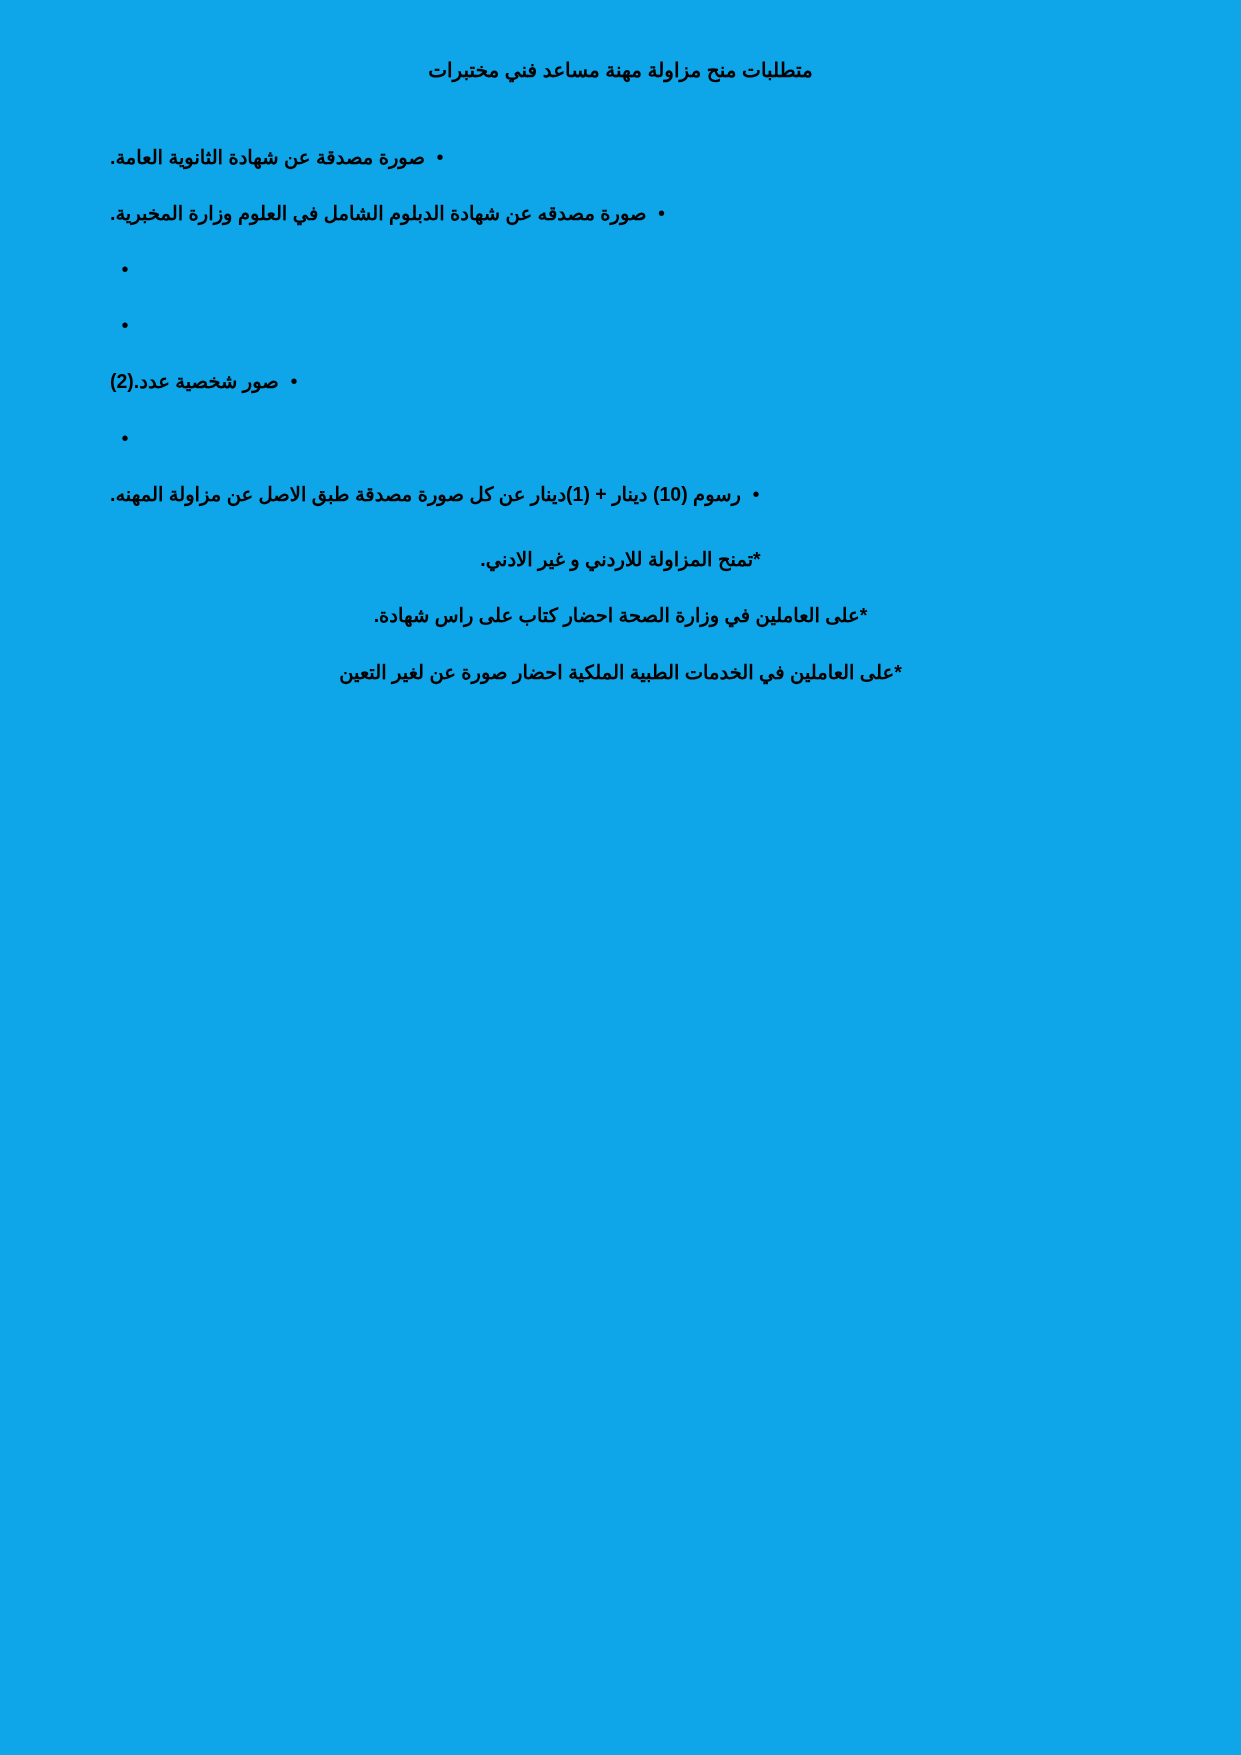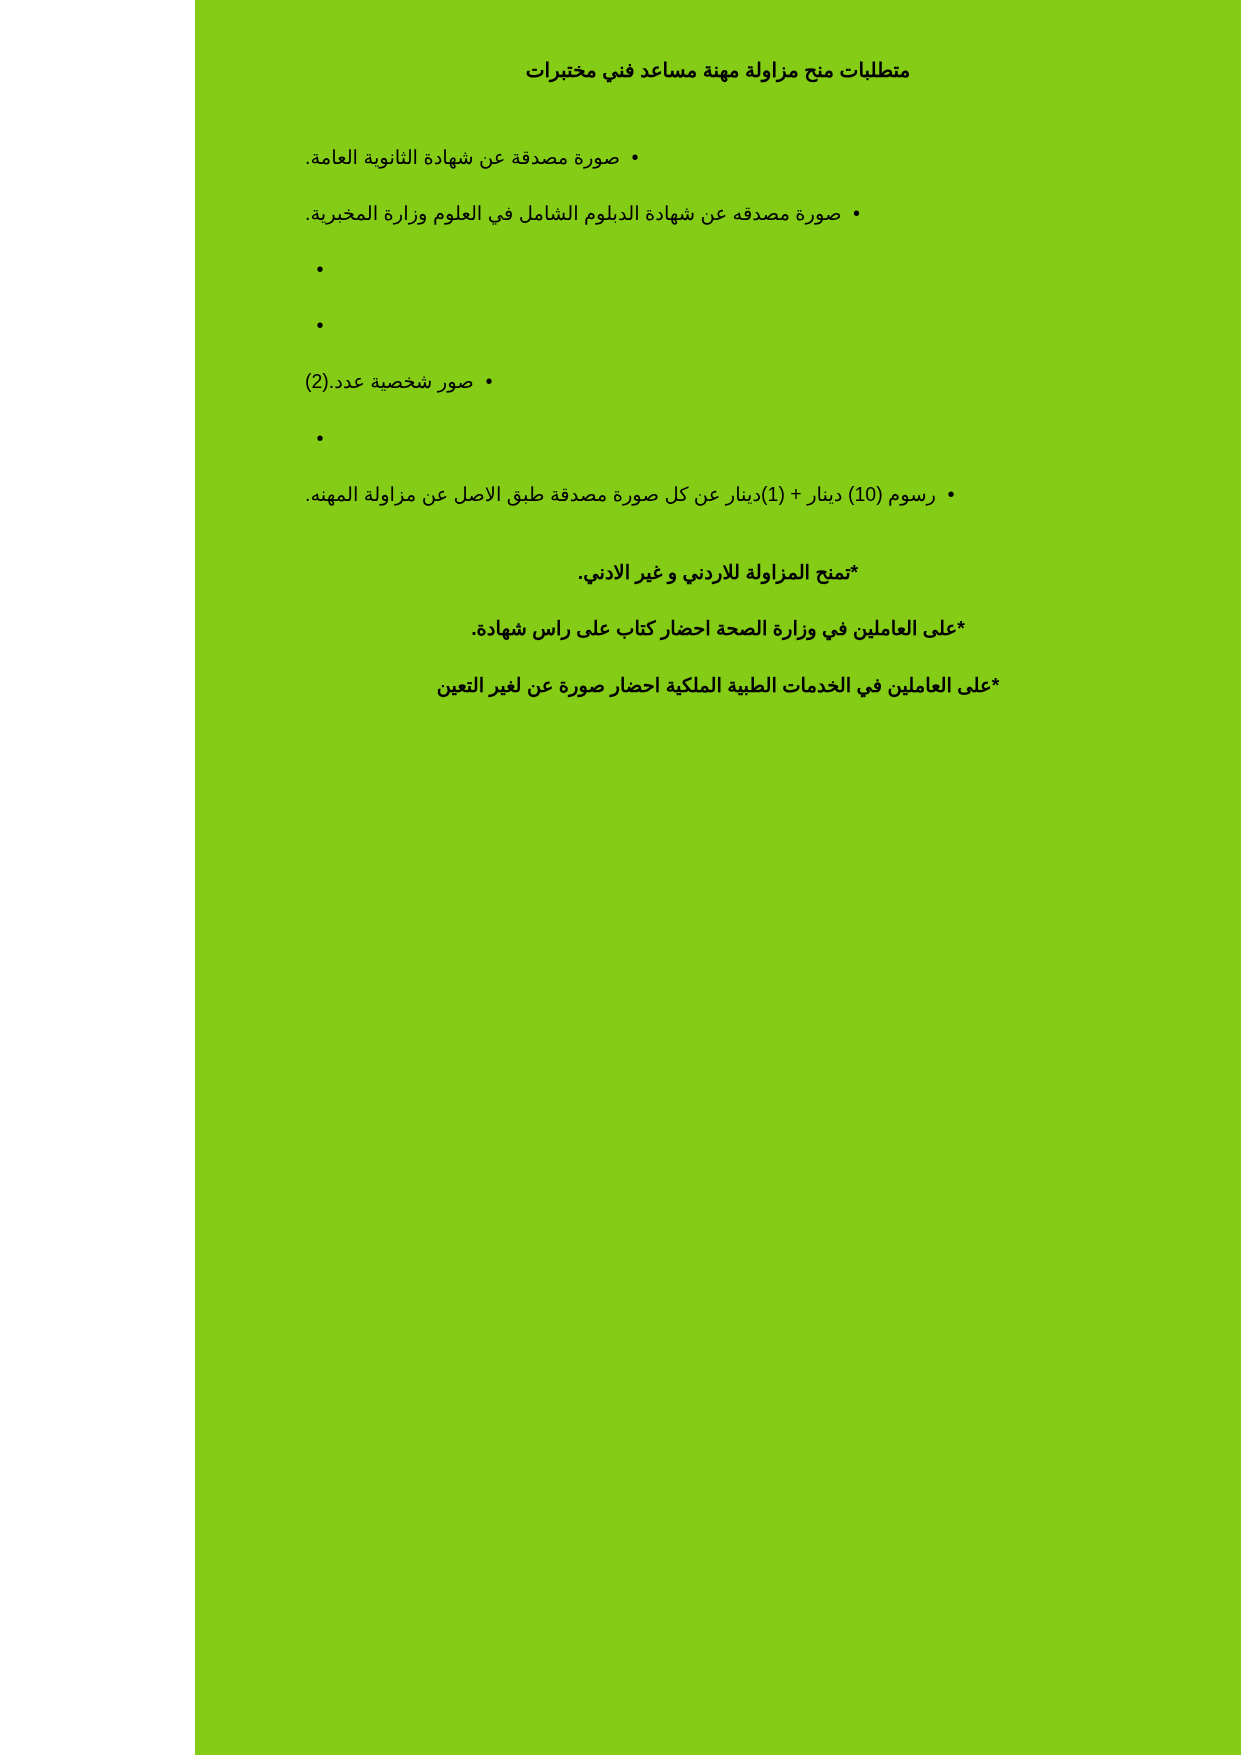--- a/index.html
+++ b/index.html
@@ -10,24 +10,24 @@
   body {
     width: 1241px;
     height: 1755px;
     font-family: "Liberation Sans", sans-serif;
     color: #000000;
     position: relative;
     overflow: hidden;
   }
   .page {
     box-sizing: border-box;
-    width: 1046px;
+    width: 1241px;
     height: 1755px;
     padding: 48px 110px 8px 110px;
-    background: #84cc16;
+    background: #0ea5e9;
   }
   .doc-title {
     text-align: center;
     font-weight: bold;
     font-size: 20px;
     line-height: 1.4;
     margin: 8px 0 0 0;
     direction: rtl;
   }
   .req-list {
@@ -48,28 +48,28 @@
     flex: 0 0 auto;
     width: 30px;
     text-align: center;
     font-size: 20px;
     line-height: 30px;
     color: #000;
   }
   .req-text {
     flex: 0 1 auto;
     max-width: 760px;
-    font-weight: normal;
+    font-weight: bold;
     font-size: 19.5px;
     line-height: 1.55;
     text-align: right;
     direction: rtl;
   }
   .notes {
-    margin-top: 45px;
+    margin-top: 32px;
     direction: rtl;
   }
   .note-line {
     text-align: center;
     font-weight: bold;
     font-size: 19.5px;
     line-height: 1.9;
     direction: rtl;
   }
 </style>

